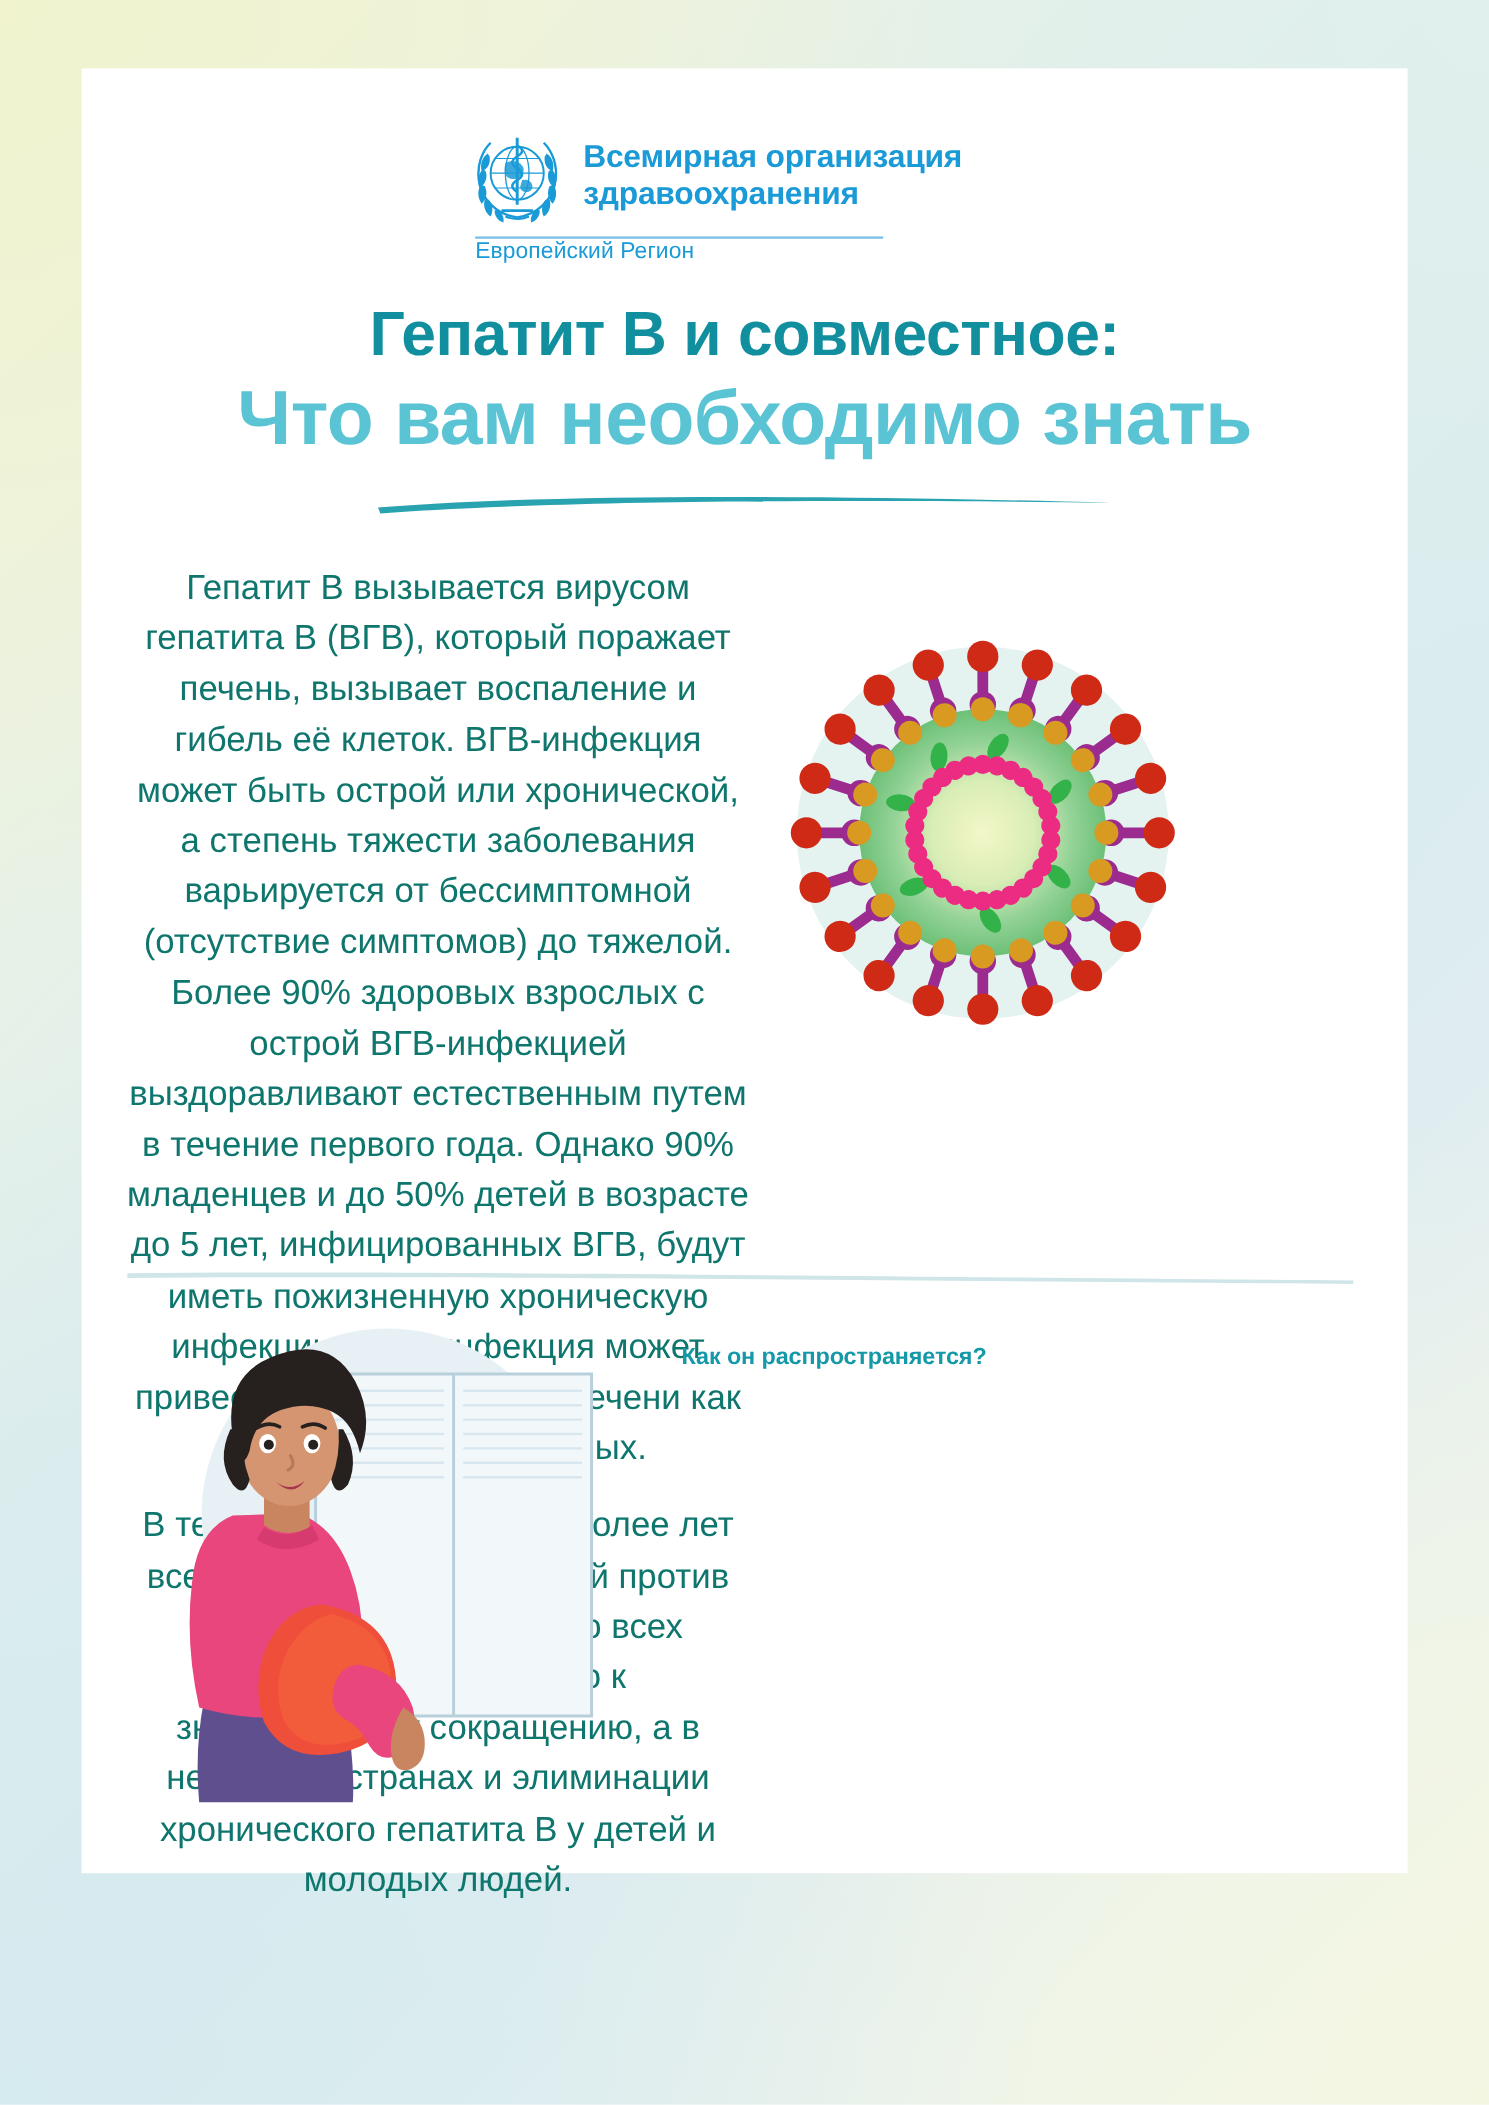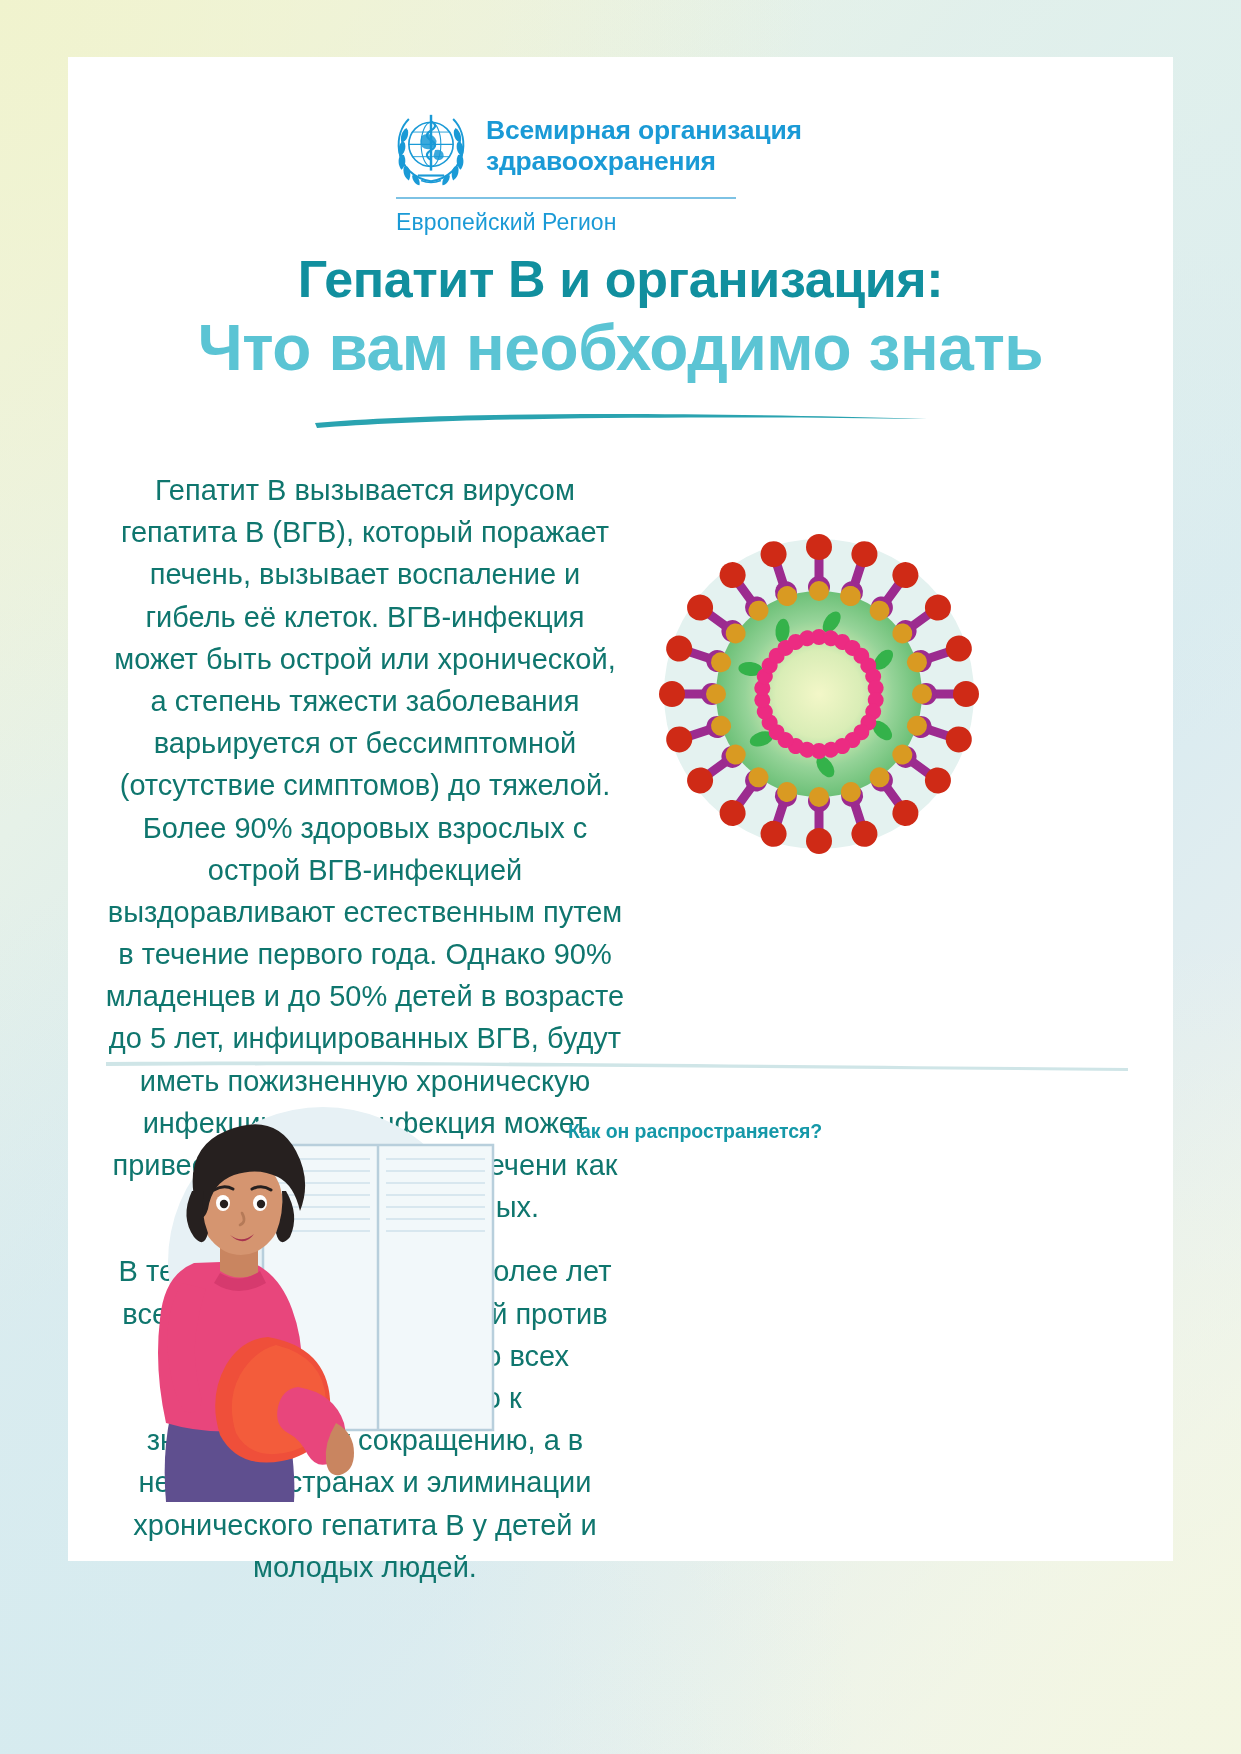--- a/index.html
+++ b/index.html
@@ -85,24 +85,23 @@
     white-space: nowrap;
   }
   .logo-rule {
     margin-top: 10px;
     margin-left: 6px;
     width: 340px;
     height: 1.6px;
     background: #7dc2e4;
   }
   .logo-region {
-    margin-top: 10px;
     margin-left: 6px;
     color: #1a9ad6;
-    font-size: 23px;
+    font-size: 19px;
     font-weight: normal;
     letter-spacing: 0.1px;
   }
 
   
   .title-wrap {
     position: absolute;
     left: 0;
     top: 195px;
     width: 1105px;
@@ -234,21 +233,21 @@
         <span class="logo-words">
           <span>Всемирная организация</span><br>
           <span>здравоохранения</span>
         </span>
       </div>
       <div class="logo-rule"></div>
       <div class="logo-region">Европейский Регион</div>
     </div>
 
     <div class="title-wrap">
-      <div class="title-1">Гепатит В и организация:</div>
+      <div class="title-1">Гепатит В и совместное:</div>
       <div class="title-2">Что вам необходимо знать</div>
       <svg class="title-swoosh" viewBox="0 0 620 20">
         <path d="M4 12 C 120 2, 330 0, 616 8 C 330 4, 120 8, 6 17 Z" fill="#2aa3b0"></path>
       </svg>
     </div>
 
     <div class="intro">
       <p>Гепатит В вызывается вирусом гепатита В (ВГВ), который поражает печень, вызывает воспаление и гибель её клеток. ВГВ-инфекция может быть острой или хронической, а степень тяжести заболевания варьируется от бессимптомной (отсутствие симптомов) до тяжелой. Более 90% здоровых взрослых с острой ВГВ-инфекцией выздоравливают естественным путем в течение первого года. Однако 90% младенцев и до 50% детей в возрасте до 5 лет, инфицированных ВГВ, будут иметь пожизненную хроническую инфекцию. ВГВ-инфекция может привести к циррозу и раку печени как у детей, так и у взрослых.</p>
       <p>В течение последних 15 и более лет всеобщая вакцинация детей против ВГВ проводится почти во всех странах. Это привело к значительному сокращению, а в некоторых странах и элиминации хронического гепатита В у детей и молодых людей.</p>
     </div>

